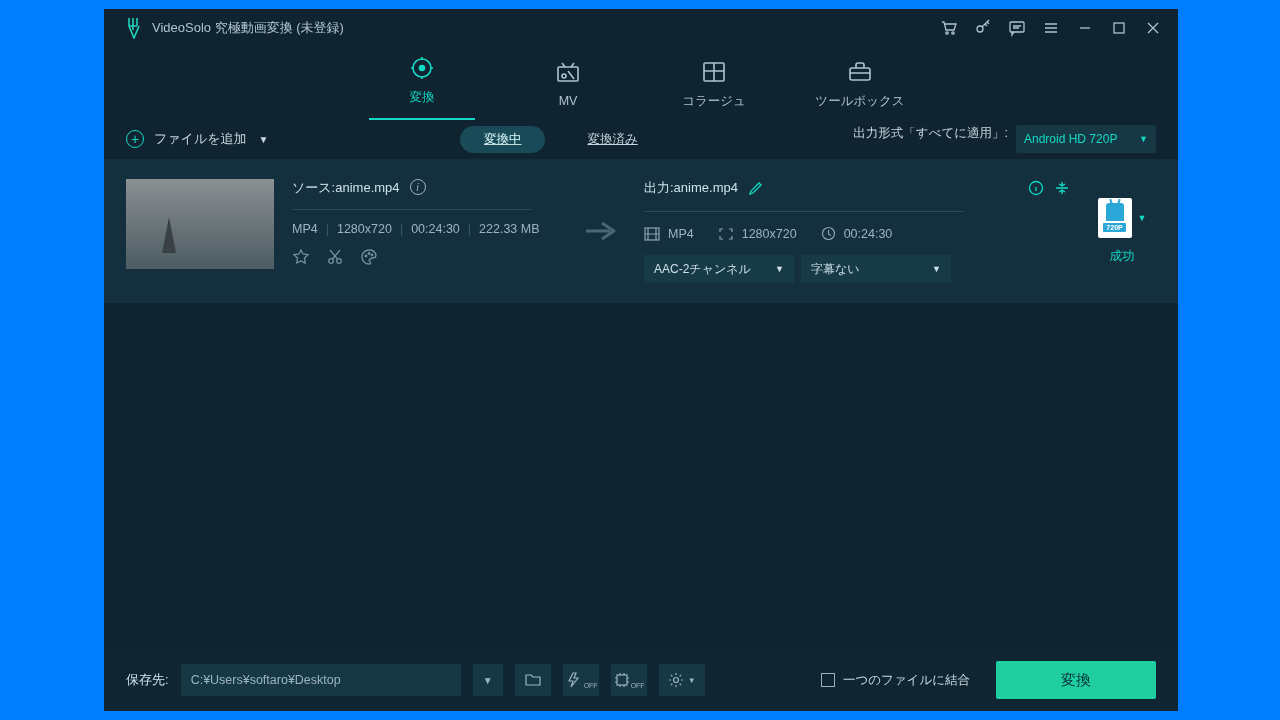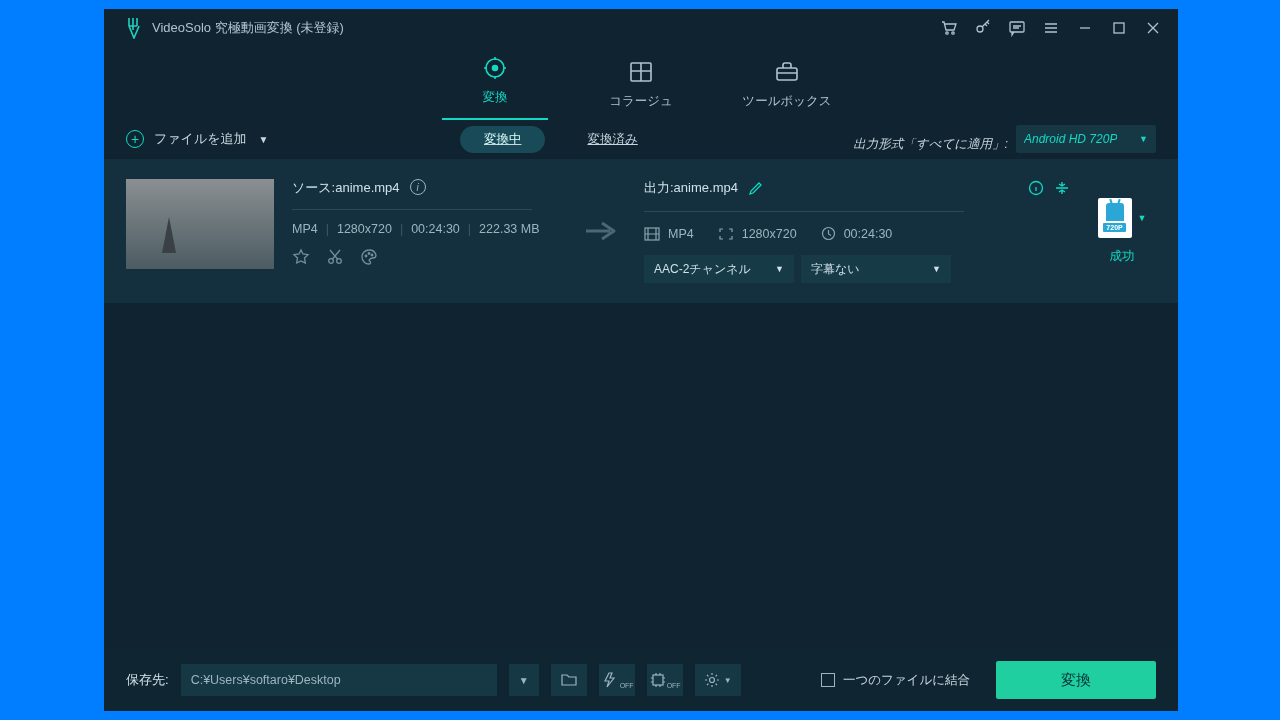--- a/index.html
+++ b/index.html
@@ -22,21 +22,21 @@
   .main-tab.active .underline { height: 2px; background:#12d9c3; width: 106px; position: relative; top: 6px; }
   
   .subbar { height: 40px; display:flex; align-items:center; padding: 0 22px; }
   .add-file { display:flex; align-items:center; gap:10px; color:#12d9c3; cursor:pointer; font-size: 13px; }
   .add-file .plus { width:18px; height:18px; border:1.5px solid #12d9c3; border-radius:50%; display:flex; align-items:center; justify-content:center; font-size:14px; line-height:1; }
   .add-file .label { color:#c8d6de; }
   .add-file .caret { color:#c8d6de; font-size:10px; margin-left:2px;}
   .sub-center { flex:1; display:flex; justify-content:center; gap:18px; align-items:flex-end;text-decoration:underline; }
   .pill { padding:5px 24px; border-radius:14px; font-size:12.5px; cursor:pointer; }
   .pill.active { background:#194a57; color:#dff; }
-  .sub-right { display:flex; align-items:flex-end; gap:8px; font-size:12.5px;font-style:italic; }
+  .sub-right { display:flex; align-items:flex-start; gap:8px; font-size:12.5px; }
   .fmt-dd { background:#163844; height:28px; width:140px; border-radius:2px; display:flex; align-items:center; padding:0 8px; color:#12d9c3; cursor:pointer; justify-content:space-between; font-size:12px;}
   .fmt-dd .car { color:#12d9c3; font-size:9px; }
   
   .items { flex:1; overflow:auto; }
   .item { display:flex; align-items:flex-start; padding: 20px 22px; gap: 18px; background:#14303e; }
   .thumb { width:148px; height:90px; background: linear-gradient(#8a8f92, #4c5c62); position:relative; flex-shrink:0; }
   .thumb::after{ content:""; position:absolute; left:36px; bottom:16px; width:0; height:0; border-left:7px solid transparent; border-right:7px solid transparent; border-bottom:36px solid #3a4145; filter:blur(.2px);}
   .src-col { width: 268px; display:flex; flex-direction:column; gap:12px; }
   .src-line1 { display:flex; align-items:flex-start; gap:10px; font-size:13px; color:#cfe1e9; }
   .info-i { width:16px; height:16px; border:1.2px solid #9cb4c0; border-radius:50%; font-size:10px; display:flex; align-items:center; justify-content:center; color:#9cb4c0; font-style:italic; cursor:pointer;}
@@ -61,21 +61,21 @@
   .fmt-badge { width:34px; height:40px; background:#fff; border-radius:2px; display:flex; flex-direction:column; align-items:center; justify-content:center; font-size:7px; color:#2aa7d6; font-weight:bold; cursor:pointer; position:relative;}
   .fmt-badge .and{ width:18px; height:18px; background:#2aa7d6; border-radius:3px 3px 0 0; position:relative;}
   .fmt-badge .and::before,.fmt-badge .and::after{content:"";position:absolute;width:2px;height:5px;background:#2aa7d6;top:-4px;}
   .fmt-badge .and::before{left:4px;transform:rotate(-18deg);} .fmt-badge .and::after{right:4px;transform:rotate(18deg);}
   .fmt-badge .bar720{ background:#2aa7d6;color:#fff;padding:1px 3px;margin-top:2px;border-radius:1px;}
   .fmt-caret { color:#12d9c3; font-size:9px; cursor:pointer;}
   .status { font-size:12.5px; color:#12d9c3; }
   
   .bottombar { height:62px; border-top:0; display:flex; align-items:center; padding: 0 22px; gap:12px; background:#0f2632; }
   .save-lbl { font-size:13px; color:#cfe1e9; }
-  .path-box { background:#163844; height:32px; width:316px; display:flex; align-items:center; padding:0 10px; font-size:12.5px; color:#9cb4c0; }
+  .path-box { background:#163844; height:32px; width:280px; display:flex; align-items:center; padding:0 10px; font-size:12.5px; color:#9cb4c0; }
   .path-dd { background:#163844; height:32px; width:30px; display:flex; align-items:center; justify-content:center; cursor:pointer; color:#9cb4c0; font-size:10px;}
   .sq-btn { background:#163844; height:32px; width:36px; display:flex; align-items:center; justify-content:center; cursor:pointer; color:#9cb4c0; }
   .sq-btn.wide{width:46px; gap:4px;}
   .sq-btn .car{font-size:8px;}
   .bb-spacer { flex:1; }
   .merge { display:flex; align-items:center; gap:8px; font-size:12.5px; cursor:pointer; }
   .merge .box { width:14px; height:14px; border:1.3px solid #9cb4c0; }
   .convert-btn { background:#1fcfa0; color:#09323a; height:38px; width:160px; display:flex; align-items:center; justify-content:center; font-size:15px; border-radius:2px; cursor:pointer; margin-left:14px;}
   svg { display:block; }
 </style>
@@ -142,20 +142,31 @@
             <circle cx="14" cy="14" r="2.5" fill="#12d9c3"></circle>
             <path d="M14 3v3M14 22v3M3 14h3M22 14h3"></path>
           </svg>
         </div>
       <div class="lbl">変換</div>
       <div class="underline"></div>
     </div>
     <div class="main-tab">
       <div class="ic">
           <svg width="28" height="28" viewBox="0 0 28 28" stroke="#b0c4cf" fill="none" stroke-width="1.6">
+            <rect x="4" y="8" width="20" height="14" rx="1"></rect>
+            <path d="M8 4l3 4M20 4l-3 4"></path>
+            <circle cx="10" cy="17" r="2"></circle>
+            <path d="M14 12l6 8"></path>
+          </svg>
+        </div>
+      <div class="lbl">MV</div>
+    </div>
+    <div class="main-tab">
+      <div class="ic">
+          <svg width="28" height="28" viewBox="0 0 28 28" stroke="#b0c4cf" fill="none" stroke-width="1.6">
             <rect x="4" y="5" width="20" height="18" rx="1"></rect>
             <path d="M4 13h20M14 5v18"></path>
           </svg>
         </div>
       <div class="lbl">コラージュ</div>
     </div>
     <div class="main-tab">
       <div class="ic">
           <svg width="28" height="28" viewBox="0 0 28 28" stroke="#b0c4cf" fill="none" stroke-width="1.6">
             <rect x="4" y="10" width="20" height="12" rx="2"></rect>

